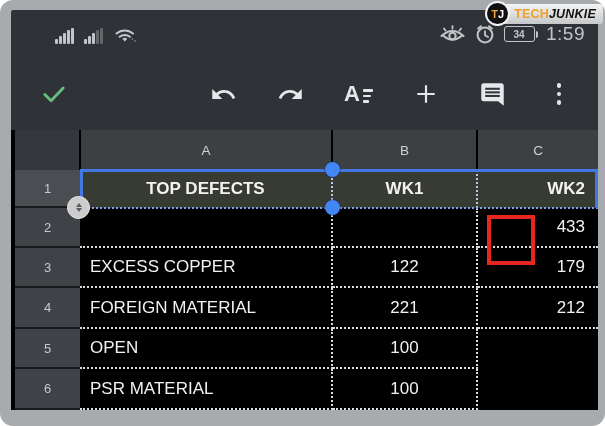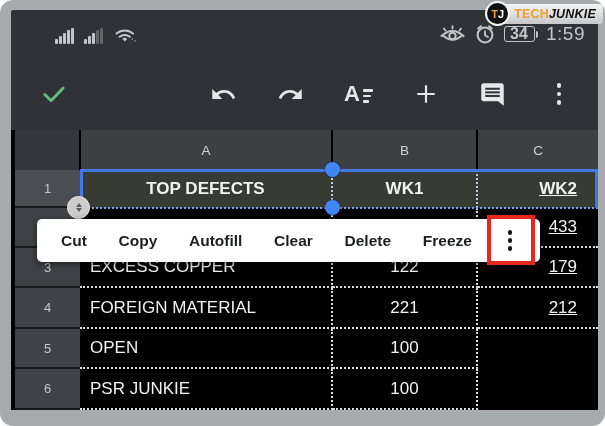--- a/index.html
+++ b/index.html
@@ -13,21 +13,21 @@
   
   .statusbar{position:absolute;left:11px;top:10px;width:587px;height:48px;display:flex;align-items:center;color:#c3c6c9;}
   .sb-left{display:flex;align-items:flex-end;gap:10px;margin-left:44px;}
   .sb-right{display:flex;align-items:center;gap:8px;margin-left:auto;margin-right:13px;}
   .sig{display:flex;align-items:flex-end;gap:1.5px;height:16px;}
   .sig i{display:block;width:2.6px;background:#c3c6c9;border-radius:1px;}
   .sig i:nth-child(1){height:5px}.sig i:nth-child(2){height:8px}.sig i:nth-child(3){height:11px}
   .sig i:nth-child(4){height:13.5px}.sig i:nth-child(5){height:16px}
   .sig.partial i:nth-child(4),.sig.partial i:nth-child(5){opacity:.35;}
   .battery{display:flex;align-items:center;}
-  .batt-body{width:31px;height:16px;border:1.6px solid #c3c6c9;border-radius:3px;display:flex;align-items:center;justify-content:center;font-size:16px;font-weight:700;color:#c3c6c9;}
+  .batt-body{width:31px;height:16px;border:1.6px solid #c3c6c9;border-radius:3px;display:flex;align-items:center;justify-content:center;font-size:10px;font-weight:700;color:#c3c6c9;}
   .batt-nub{width:2.5px;height:7px;background:#c3c6c9;border-radius:0 2px 2px 0;margin-left:1px;}
   .sb-time{font-size:19px;font-weight:400;color:#c3c6c9;letter-spacing:.5px;}
 
   
   .toolbar{position:absolute;left:11px;top:58px;width:587px;height:72px;display:flex;align-items:center;}
   .tb-check{margin-left:28px;display:flex;align-items:center;}
   .tb-right{display:flex;align-items:center;gap:40px;margin-left:auto;margin-right:26px;}
   .tb-btn{display:flex;align-items:center;justify-content:center;min-width:26px;height:32px;cursor:pointer;}
   .fmt-icon{display:flex;align-items:center;gap:3px;color:#e5e8ea;}
   .fmt-icon .fmt-a{font-size:22px;font-weight:700;line-height:1;}
@@ -39,21 +39,21 @@
 
   
   .colhead{position:absolute;top:130px;height:40px;background:#3c4043;color:#ced2d5;font-size:13.5px;display:flex;align-items:center;justify-content:center;}
   .corner{position:absolute;left:15px;top:130px;width:64px;height:40px;background:#34373b;}
   .rowband{position:absolute;display:flex;}
   .rowhdr{width:65px;background:#3f4347;color:#c6cacd;font-size:13px;display:flex;align-items:center;justify-content:center;border-bottom:2px solid #17191b;}
   .rowhdr.sel{background:#4a4e52;}
   .cell{display:flex;align-items:center;color:#f2f2f2;font-size:17px;background:#000;}
   .cA{width:253px;padding-left:10px;border-right:2px dotted #dadcdd;border-bottom:2px dotted #dadcdd;}
   .cB{width:145px;justify-content:center;border-right:2px dotted #dadcdd;border-bottom:2px dotted #dadcdd;}
-  .cC{width:120px;justify-content:flex-end;padding-right:21px;border-bottom:2px dotted #dadcdd;text-decoration:underline;}
+  .cC{width:120px;justify-content:flex-end;padding-right:13px;border-bottom:2px dotted #dadcdd;}
   .row1 .cell{background:#373b32;font-weight:700;border-bottom:none;}
   .row1 .cA{justify-content:center;padding-left:0;border-right:2px dotted #b9c9ec;}
   .row1 .cB{border-right:2px dotted #b9c9ec;text-align:center;}
 
   
   .sel-rect{position:absolute;left:80px;top:169px;width:518px;height:40px;border-top:3px solid #4178e4;border-left:3px solid #4178e4;border-right:3px solid #4178e4;border-bottom:2px dotted #7aa3f2;pointer-events:none;z-index:3;}
   .handle-blue{position:absolute;width:15px;height:15px;border-radius:50%;background:#4285f4;box-shadow:0 0 0 1px rgba(20,40,90,.45);z-index:4;}
   .handle-gray{position:absolute;left:67px;top:196px;width:23px;height:23px;border-radius:50%;background:#cccccc;border:1px solid #e9e9e9;display:flex;flex-direction:column;align-items:center;justify-content:center;gap:1px;z-index:4;}
   .handle-gray i{display:block;width:0;height:0;border-left:3.5px solid transparent;border-right:3.5px solid transparent;}
   .handle-gray .up{border-bottom:4.5px solid #5a5d60;}
@@ -221,45 +221,32 @@
   </div>
 
   <div class="rowband" style="left:15px;top:329px;height:40px;">
     <div class="rowhdr">5</div>
     <div class="cell cA">OPEN</div>
     <div class="cell cB">100</div>
   </div>
 
   <div class="rowband" style="left:15px;top:369px;height:41px;">
     <div class="rowhdr">6</div>
-    <div class="cell cA">PSR JUNKIE</div>
+    <div class="cell cA">PSR MATERIAL</div>
     <div class="cell cB">100</div>
   </div>
 
   <div class="sel-rect"></div>
   <div class="handle-blue" style="left:325px;top:162px;"></div>
   <div class="handle-blue" style="left:325px;top:200px;"></div>
   <div class="handle-gray">
       <i class="up"></i>
       <i class="dn"></i>
     </div>
 
-  <div class="ctx-menu">
-    <span class="ctx-item">Cut</span>
-    <span class="ctx-item">Copy</span>
-    <span class="ctx-item">Autofill</span>
-    <span class="ctx-item">Clear</span>
-    <span class="ctx-item">Delete</span>
-    <span class="ctx-item">Freeze</span>
-    <span class="ctx-dots">
-        <i></i>
-        <i></i>
-        <i></i>
-      </span>
-  </div>
   <div class="red-box"></div>
 
   <div class="frame"></div>
   <div class="logo">
     <span class="logo-circle">
         <span class="t">T</span>
         <span class="j">J</span>
       </span>
     <span class="logo-banner">
         <span class="tech">TECH</span>

